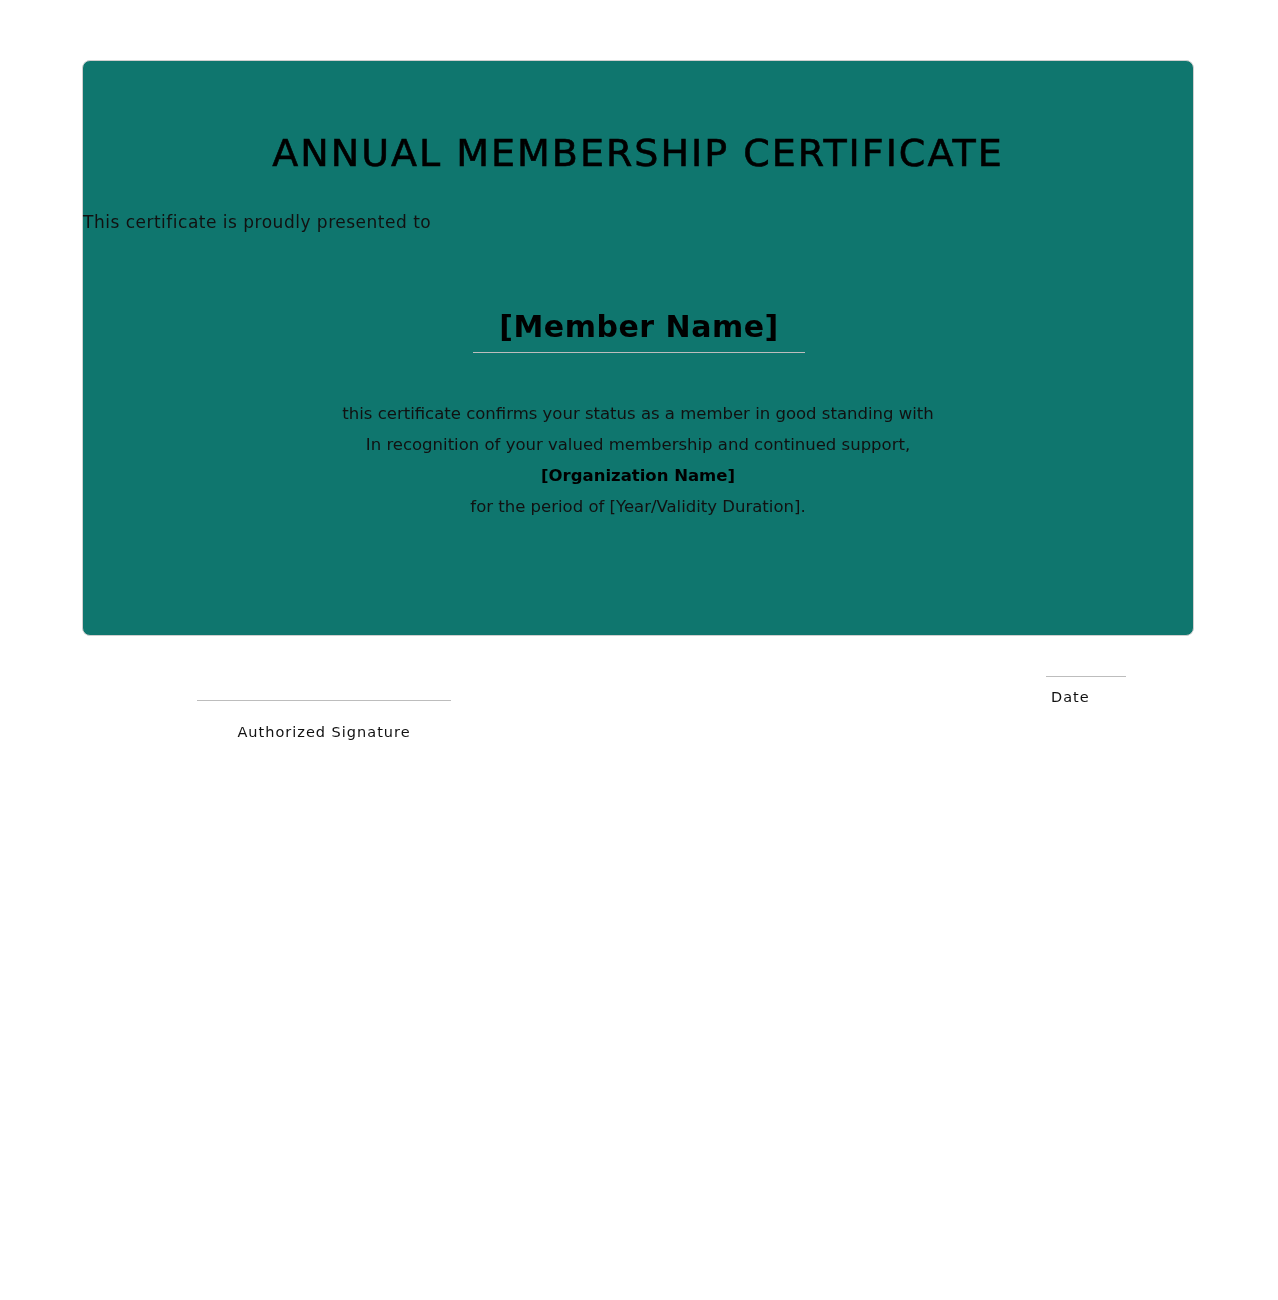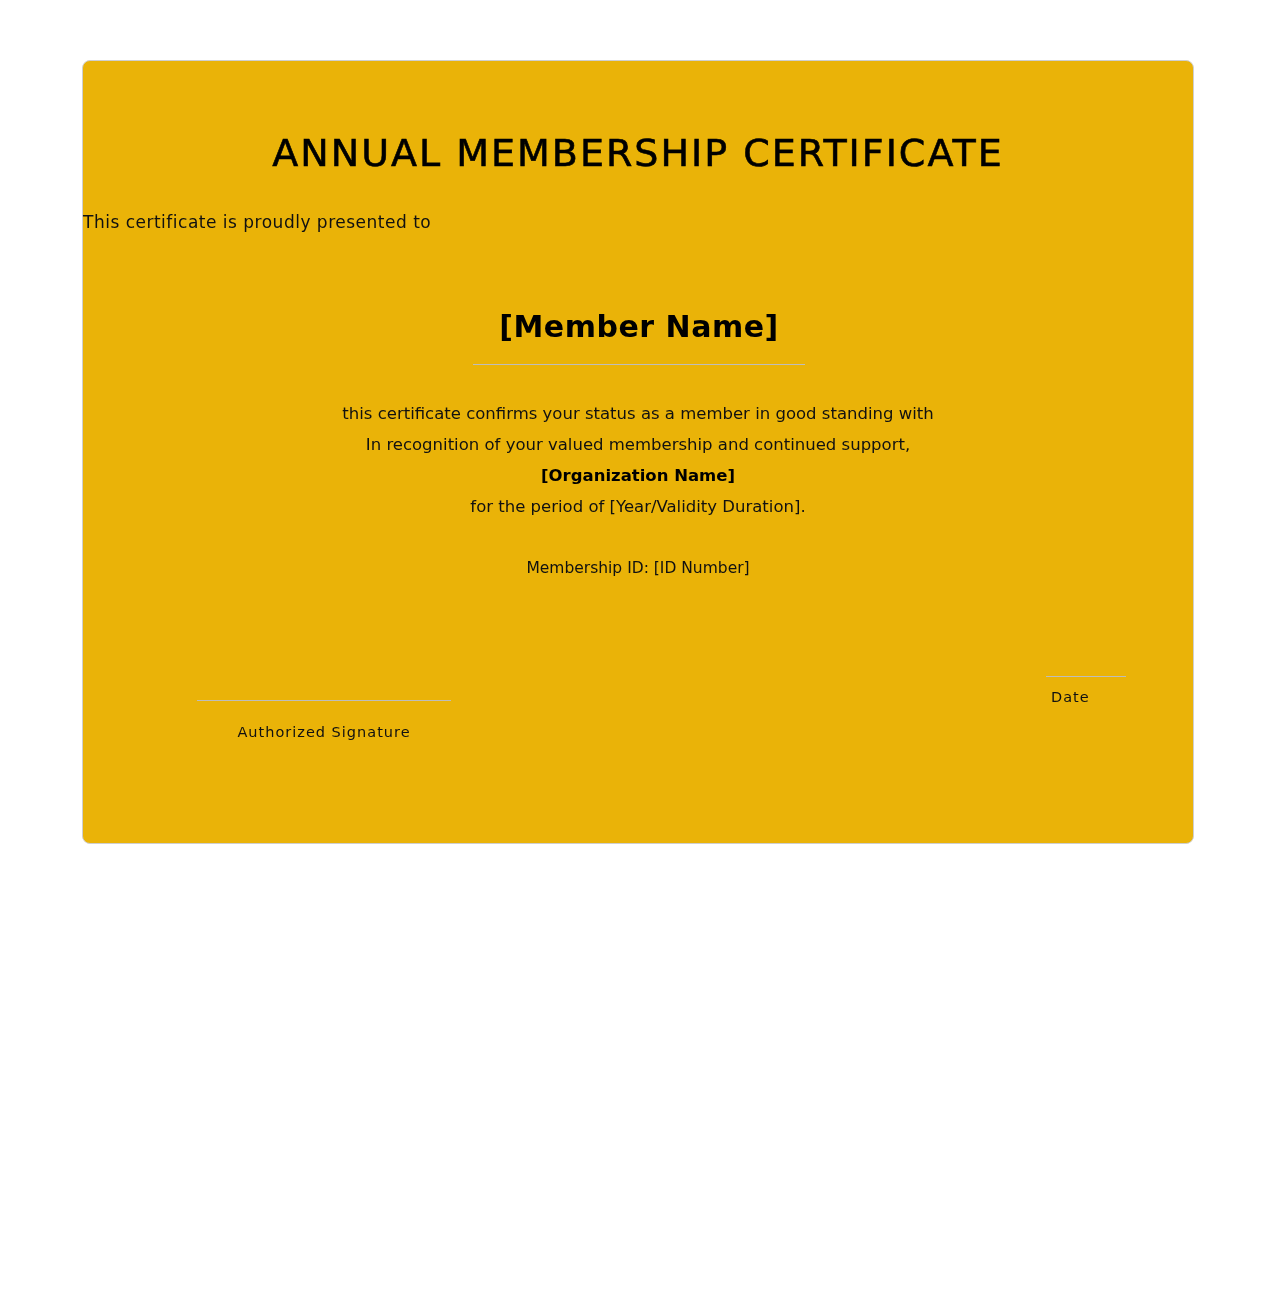--- a/index.html
+++ b/index.html
@@ -9,25 +9,25 @@
       width: 1278px;
       height: 1300px;
       font-family: "DejaVu Sans", sans-serif;
       color: #111;
     }
     .certificate {
       position: absolute;
       left: 82px;
       top: 60px;
       width: 1112px;
-      height: 784px;
+      height: 576px;
       border: 1px solid #cfcfcf;
       border-radius: 8px;
       box-sizing: border-box;
-      background: #eab308;
+      background: #0f766e;
     }
     .title {
       position: absolute;
       top: 70px;
       left: 0;
       width: 100%;
       text-align: center;
       font-size: 38px;
       letter-spacing: 2px;
       font-weight: normal;
@@ -45,21 +45,21 @@
       letter-spacing: 0.5px;
       color: #111;
     }
     .member-name-wrap {
       position: absolute;
       top: 248px;
       left: 390px;
       width: 332px;
       text-align: center;
       border-bottom: 1px solid #bdbdbd;
-      padding-bottom: 20px;
+      padding-bottom: 8px;
     }
     .member-name {
       font-size: 30px;
       font-weight: bold;
       color: #000;
       letter-spacing: 0.5px;
     }
     .body-text {
       position: absolute;
       top: 337px;
@@ -132,21 +132,20 @@
   </div>
 
   <div class="body-text">
     <div>this certificate confirms your status as a member in good standing with</div>
     <div>In recognition of your valued membership and continued support,</div>
     <div class="org">[Organization Name]</div>
     <div>for the period of [Year/Validity Duration].</div>
   </div>
 
   <div class="meta">
-    <div>Membership ID: [ID Number]</div>
   </div>
 
   <div class="sig-block">
     <div class="sig-line"></div>
     <div class="sig-label">Authorized Signature</div>
   </div>
 
   <div class="date-line"></div>
   <div class="date-label">Date</div>
 </div>

